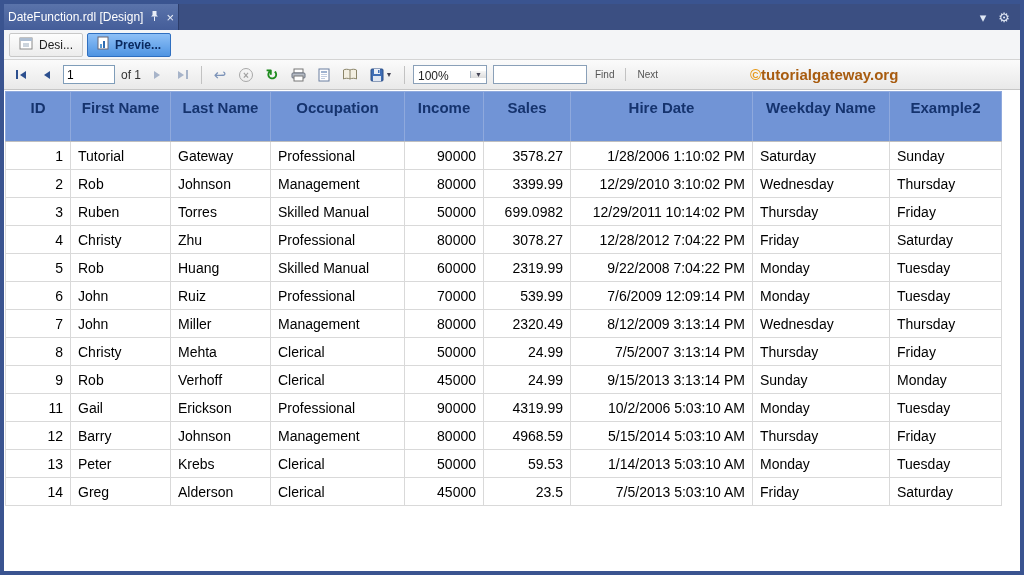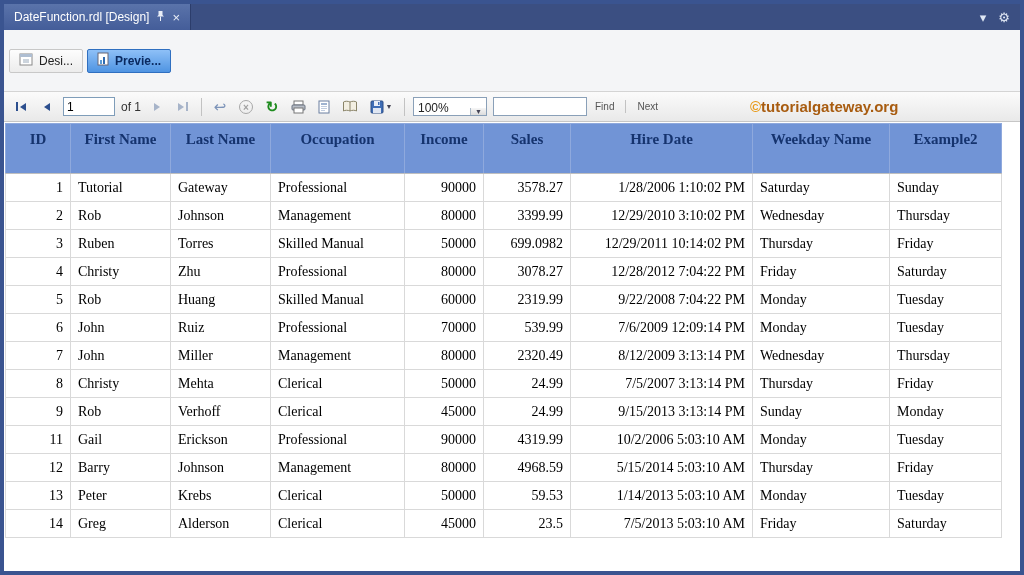--- a/index.html
+++ b/index.html
@@ -1,29 +1,29 @@
 <!DOCTYPE html>
 <html><head>
 <meta charset="utf-8">
 <style>
   html,body{margin:0;padding:0;background:#888;}
   .frame{position:relative;width:1024px;height:575px;box-sizing:border-box;border:4px solid #3a5490;
          background:#fff;display:flex;flex-direction:column;font-family:"Liberation Sans",sans-serif;overflow:hidden;}
 
   
   .titlebar{flex:0 0 26px;background:#3b4f82;display:flex;align-items:stretch;}
-  .doc-tab{display:flex;align-items:center;gap:7px;padding:0 10px;background:linear-gradient(#5a73aa,#445d99);
+  .doc-tab{display:flex;align-items:center;gap:7px;padding:0 4px;background:linear-gradient(#5a73aa,#445d99);
            border-right:1px solid #2c3d6b;cursor:default;}
   .doc-tab-label{color:#fff;font-size:12px;white-space:nowrap;}
   .doc-tab .glyph{color:#e9eef7;font-size:13px;line-height:1;}
   .titlebar-right{margin-left:auto;display:flex;align-items:center;gap:12px;padding-right:10px;color:#dfe7f4;font-size:13px;}
 
   
   .mode-tabs{flex:0 0 29px;background:#f4f5f7;border-bottom:1px solid #d4d4d4;display:flex;align-items:center;
-             gap:4px;padding:16px 5px;}
+             gap:4px;padding:0 5px;}
   .mode-tab{display:flex;align-items:center;gap:6px;height:22px;padding:0 9px;font-size:12px;color:#222;
             border:1px solid #c8c8c8;background:linear-gradient(#fdfdfd,#ececec);border-radius:2px;}
   .mode-tab.active{background:linear-gradient(#8ec0f7,#4f94e2);border:1px solid #2f6fc0;color:#0a2a60;font-weight:bold;}
 
   
   .toolbar{flex:0 0 29px;background:linear-gradient(#fbfbfb,#e9e9e9);border-bottom:1px solid #c6c6c6;
            display:flex;align-items:center;padding:0 7px;gap:6px;font-size:12px;color:#333;}
   .tbtn{display:flex;align-items:center;justify-content:center;gap:2px;min-width:20px;height:20px;border-radius:2px;}
   .tri-l{width:0;height:0;border-top:4px solid transparent;border-bottom:4px solid transparent;border-right:6px solid currentColor;}
   .tri-r{width:0;height:0;border-top:4px solid transparent;border-bottom:4px solid transparent;border-left:6px solid currentColor;}
@@ -32,33 +32,33 @@
   .nav-off{color:#a7b4c9;}
   .page-input{width:44px;height:17px;border:1px solid #7f9db9;font-size:12px;padding:0 3px;
               font-family:"Liberation Sans",sans-serif;}
   .sep{width:1px;height:18px;background:#c2c2c2;margin:0 2px;}
   .sep-sm{width:1px;height:13px;background:#c2c2c2;margin:0 3px;}
   .glyph-back{color:#7c93b8;font-size:15px;line-height:1;}
   .stop-circle{width:14px;height:14px;border-radius:50%;border:1.5px solid #a8a8a8;color:#a0a0a0;font-size:10px;
                line-height:13px;text-align:center;font-weight:bold;box-sizing:border-box;}
   .glyph-refresh{color:#1f8c1f;font-size:15px;font-weight:bold;line-height:1;}
   .caret{font-size:7px;color:#445;line-height:1;}
-  .combo{display:flex;align-items:flex-end;border:1px solid #8aa0b8;background:#fff;height:19px;width:74px;box-sizing:border-box;}
+  .combo{display:flex;align-items:center;border:1px solid #8aa0b8;background:#fff;height:19px;width:74px;box-sizing:border-box;}
   .combo-text{flex:1;font-size:12px;padding:2px 0 0 4px;color:#222;}
   .combo-btn{width:15px;background:linear-gradient(#f6f6f6,#dcdcdc);border-left:1px solid #aebbc9;
              display:flex;align-items:center;justify-content:center;}
   .find-input{width:86px;height:17px;border:1px solid #8aa0b8;font-size:12px;padding:0 3px;
               font-family:"Liberation Sans",sans-serif;}
   .link-label{color:#555;font-size:10px;padding:0 2px;}
   .brand{margin-left:84px;font-size:15px;font-weight:bold;white-space:nowrap;}
   .brand .sym{color:#e89b1a;}
   .brand .txt{color:#a85c10;}
 
   
-  .report-area{flex:1;background:#fff;overflow:hidden;font-family:Liberation Serif, serif;}
+  .report-area{flex:1;background:#fff;overflow:hidden;}
   #report-table{border-collapse:collapse;table-layout:fixed;width:996px;margin:1px 0 0 1px;}
   #report-table col.c0{width:65px;}  #report-table col.c1{width:100px;} #report-table col.c2{width:100px;}
   #report-table col.c3{width:134px;} #report-table col.c4{width:79px;}  #report-table col.c5{width:87px;}
   #report-table col.c6{width:182px;} #report-table col.c7{width:137px;} #report-table col.c8{width:112px;}
   #report-table th{background:#7194d6;color:#15336e;font-weight:bold;font-size:15px;height:50px;
                    vertical-align:top;padding:7px 4px 0 4px;text-align:center;
                    border:1px solid #8fa9dd;border-bottom:1px solid #bfbfbf;box-sizing:border-box;overflow:hidden;}
   #report-table td{height:27px;font-size:14px;color:#000;border:1px solid #d9d9d9;padding:0 7px;
                    white-space:nowrap;overflow:hidden;background:#fff;}
   #report-table td.c0,#report-table td.c4,#report-table td.c5,#report-table td.c6{text-align:right;}

